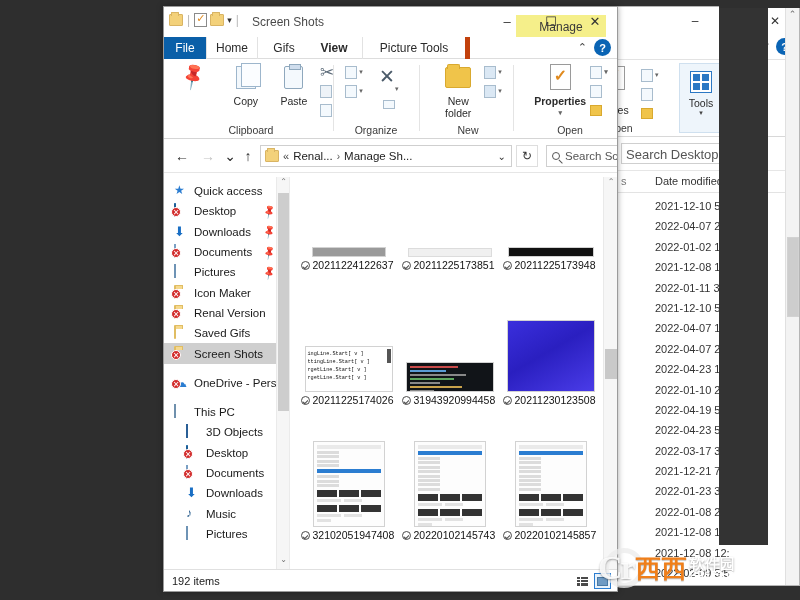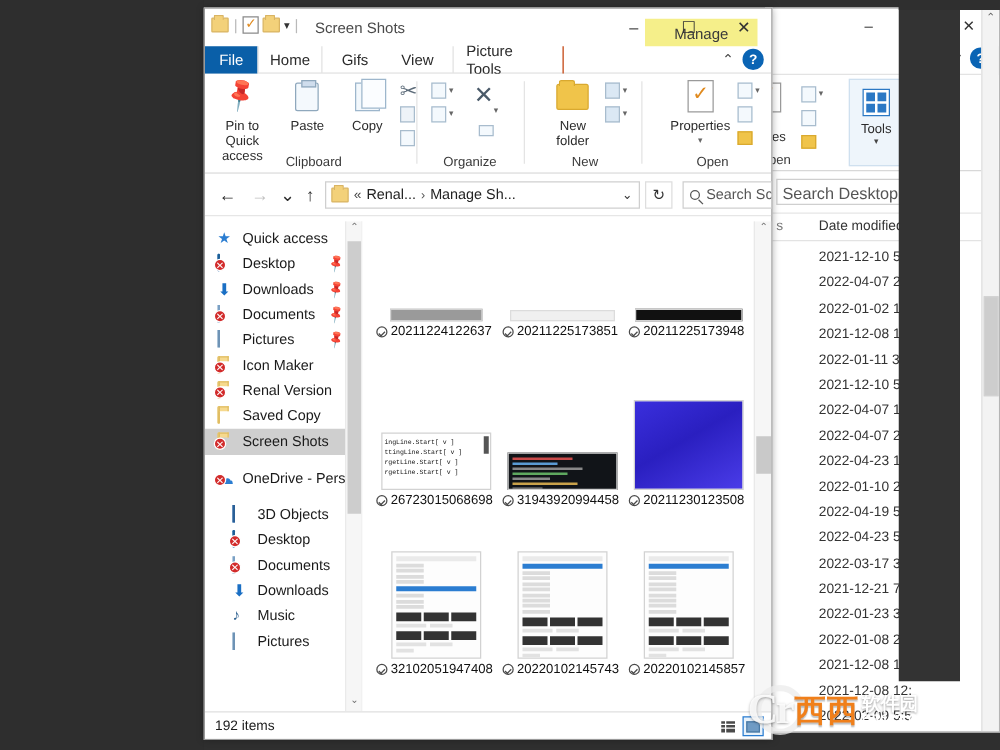--- a/index.html
+++ b/index.html
@@ -123,22 +123,22 @@
   .tabstrip {
     height: 22px; position:relative; background:#fff; border-bottom:1px solid #dddddd;
   }
   .tab {
     position:absolute; top:0; height: 22px; display:flex; align-items:center;
     justify-content:center; font-size: 12px; color:#2b2b2b; padding: 0 10px;
   }
   .tab.file { background:#0a5fa8; color:#fff; left:0; width: 42px; }
   .tab.home { left: 42px; width: 52px; border-left:1px solid #e2e2e2; border-right:1px solid #e2e2e2;}
   .tab.share { left: 94px; width: 52px; }
-  .tab.view { left: 146px; width: 48px; }
-  .tab.pic  { left: 198px; width: 89px; border-left:1px solid #e2e2e2; border-right:1px solid #c2410c;}
+  .tab.view { left: 146px; width: 48px; font-weight: bold; }
+  .tab.pic  { left: 198px; width: 108px; border-left:1px solid #e2e2e2; border-right:5px solid #c2410c;}
   .tab-help {
     position:absolute; right: 6px; top: 2px; width: 17px; height: 17px; border-radius:50%;
     background:#0a64b4; color:#fff; font-size:11px; font-weight:bold;
     display:flex; align-items:center; justify-content:center;
   }
   .tab-chev { position:absolute; right: 30px; top: 4px; color:#444; font-size: 11px; }
 
   
   .ribbon {
     height: 80px; background:#fff; position: relative;
@@ -523,33 +523,32 @@
     </div>
 
     <div class="ribbon">
 
       <div class="rgroup" style="left:4px; width:166px;">
         <div class="gitems">
           <div class="rbtn wide">
             <span class="glyph">
                 <span class="g-pin">📌</span>
               </span>
-            <span>Pin to Quick access</span>
+          </div>
+          <div class="rbtn">
+            <span class="glyph">
+                <span class="g-copy"></span>
+              </span>
+            <span>Copy</span>
           </div>
           <div class="rbtn">
             <span class="glyph">
                 <span class="g-paste"></span>
               </span>
             <span>Paste</span>
-          </div>
-          <div class="rbtn">
-            <span class="glyph">
-                <span class="g-copy"></span>
-              </span>
-            <span>Copy</span>
           </div>
           <div class="rsmall-col">
             <div class="rsmall">
                 <span class="g-scissors">✂</span>
               </div>
             <div class="rsmall">
                 <span class="mini-sq" style="background:#eef3f8;"></span>
               </div>
             <div class="rsmall">
                 <span class="mini-sq"></span>
@@ -603,21 +602,21 @@
                 <span class="mini-sq" style="background:#dbe8f4;"></span>
                 <span class="mini-caret">▾</span>
               </div>
           </div>
         </div>
         <div class="glabel">New</div>
         <div class="gdiv"></div>
       </div>
 
       <div class="rgroup" style="left:352px; width:108px;">
-        <div class="gitems" style="padding-left:2px;">
+        <div class="gitems" style="padding-left:2px;font-weight:bold;">
           <div class="rbtn wide">
             <span class="glyph">
                 <span class="g-props"></span>
               </span>
             <span>Properties</span>
             <span class="mini-caret">▾</span>
           </div>
           <div class="rsmall-col">
             <div class="rsmall">
                 <span class="mini-sq"></span>
@@ -690,32 +689,36 @@
             <div class="navitem">
               <span class="nav-ico"><span class="ni-folder"></span><span class="sync-badge">✕</span></span>
               <span>Icon Maker</span>
             </div>
             <div class="navitem">
               <span class="nav-ico"><span class="ni-folder"></span><span class="sync-badge">✕</span></span>
               <span>Renal Version</span>
             </div>
             <div class="navitem">
               <span class="nav-ico"><span class="ni-folder"></span></span>
-              <span>Saved Copy</span>
+              <span>Saved Gifs</span>
             </div>
             <div class="navitem selected">
               <span class="nav-ico"><span class="ni-folder"></span><span class="sync-badge">✕</span></span>
               <span>Screen Shots</span>
             </div>
             <div class="navitem" style="height: 9px;"></div>
             <div class="navitem">
               <span class="nav-ico"><span class="ni-cloud">☁</span><span class="sync-badge">✕</span></span>
               <span>OneDrive - Persor</span>
             </div>
             <div class="navitem" style="height: 9px;"></div>
+            <div class="navitem">
+              <span class="nav-ico"><span class="ni-pc"></span></span>
+              <span>This PC</span>
+            </div>
             <div class="navitem indent1">
               <span class="nav-ico"><span class="ni-3d"></span></span>
               <span>3D Objects</span>
             </div>
             <div class="navitem indent1">
               <span class="nav-ico"><span class="ni-desktop"></span><span class="sync-badge">✕</span></span>
               <span>Desktop</span>
             </div>
             <div class="navitem indent1">
               <span class="nav-ico"><span class="ni-doc"></span><span class="sync-badge">✕</span></span>
@@ -775,21 +778,21 @@
                 <div class="thumb t-code">
                   <div>ingLine.Start[ v ]</div>
                   <div>ttingLine.Start[ v ]</div>
                   <div>rgetLine.Start[ v ]</div>
                   <div>rgetLine.Start[ v ]</div>
                   <span class="sb"></span>
                 </div>
               </div>
               <div class="caption">
                 <span class="chk"></span>
-                <span>26723015068698</span>
+                <span>20211225174026</span>
               </div>
             </div>
             <div class="cell">
               <div class="thumb-wrap">
                 <div class="thumb t-dark">
                   <i style="background:#c94b4b;width:60%"></i>
                   <i style="background:#5a9bd4;width:45%"></i>
                   <i style="background:#888;width:70%"></i>
                   <i style="background:#5fa85f;width:55%"></i>
                   <i style="background:#888;width:38%"></i>

